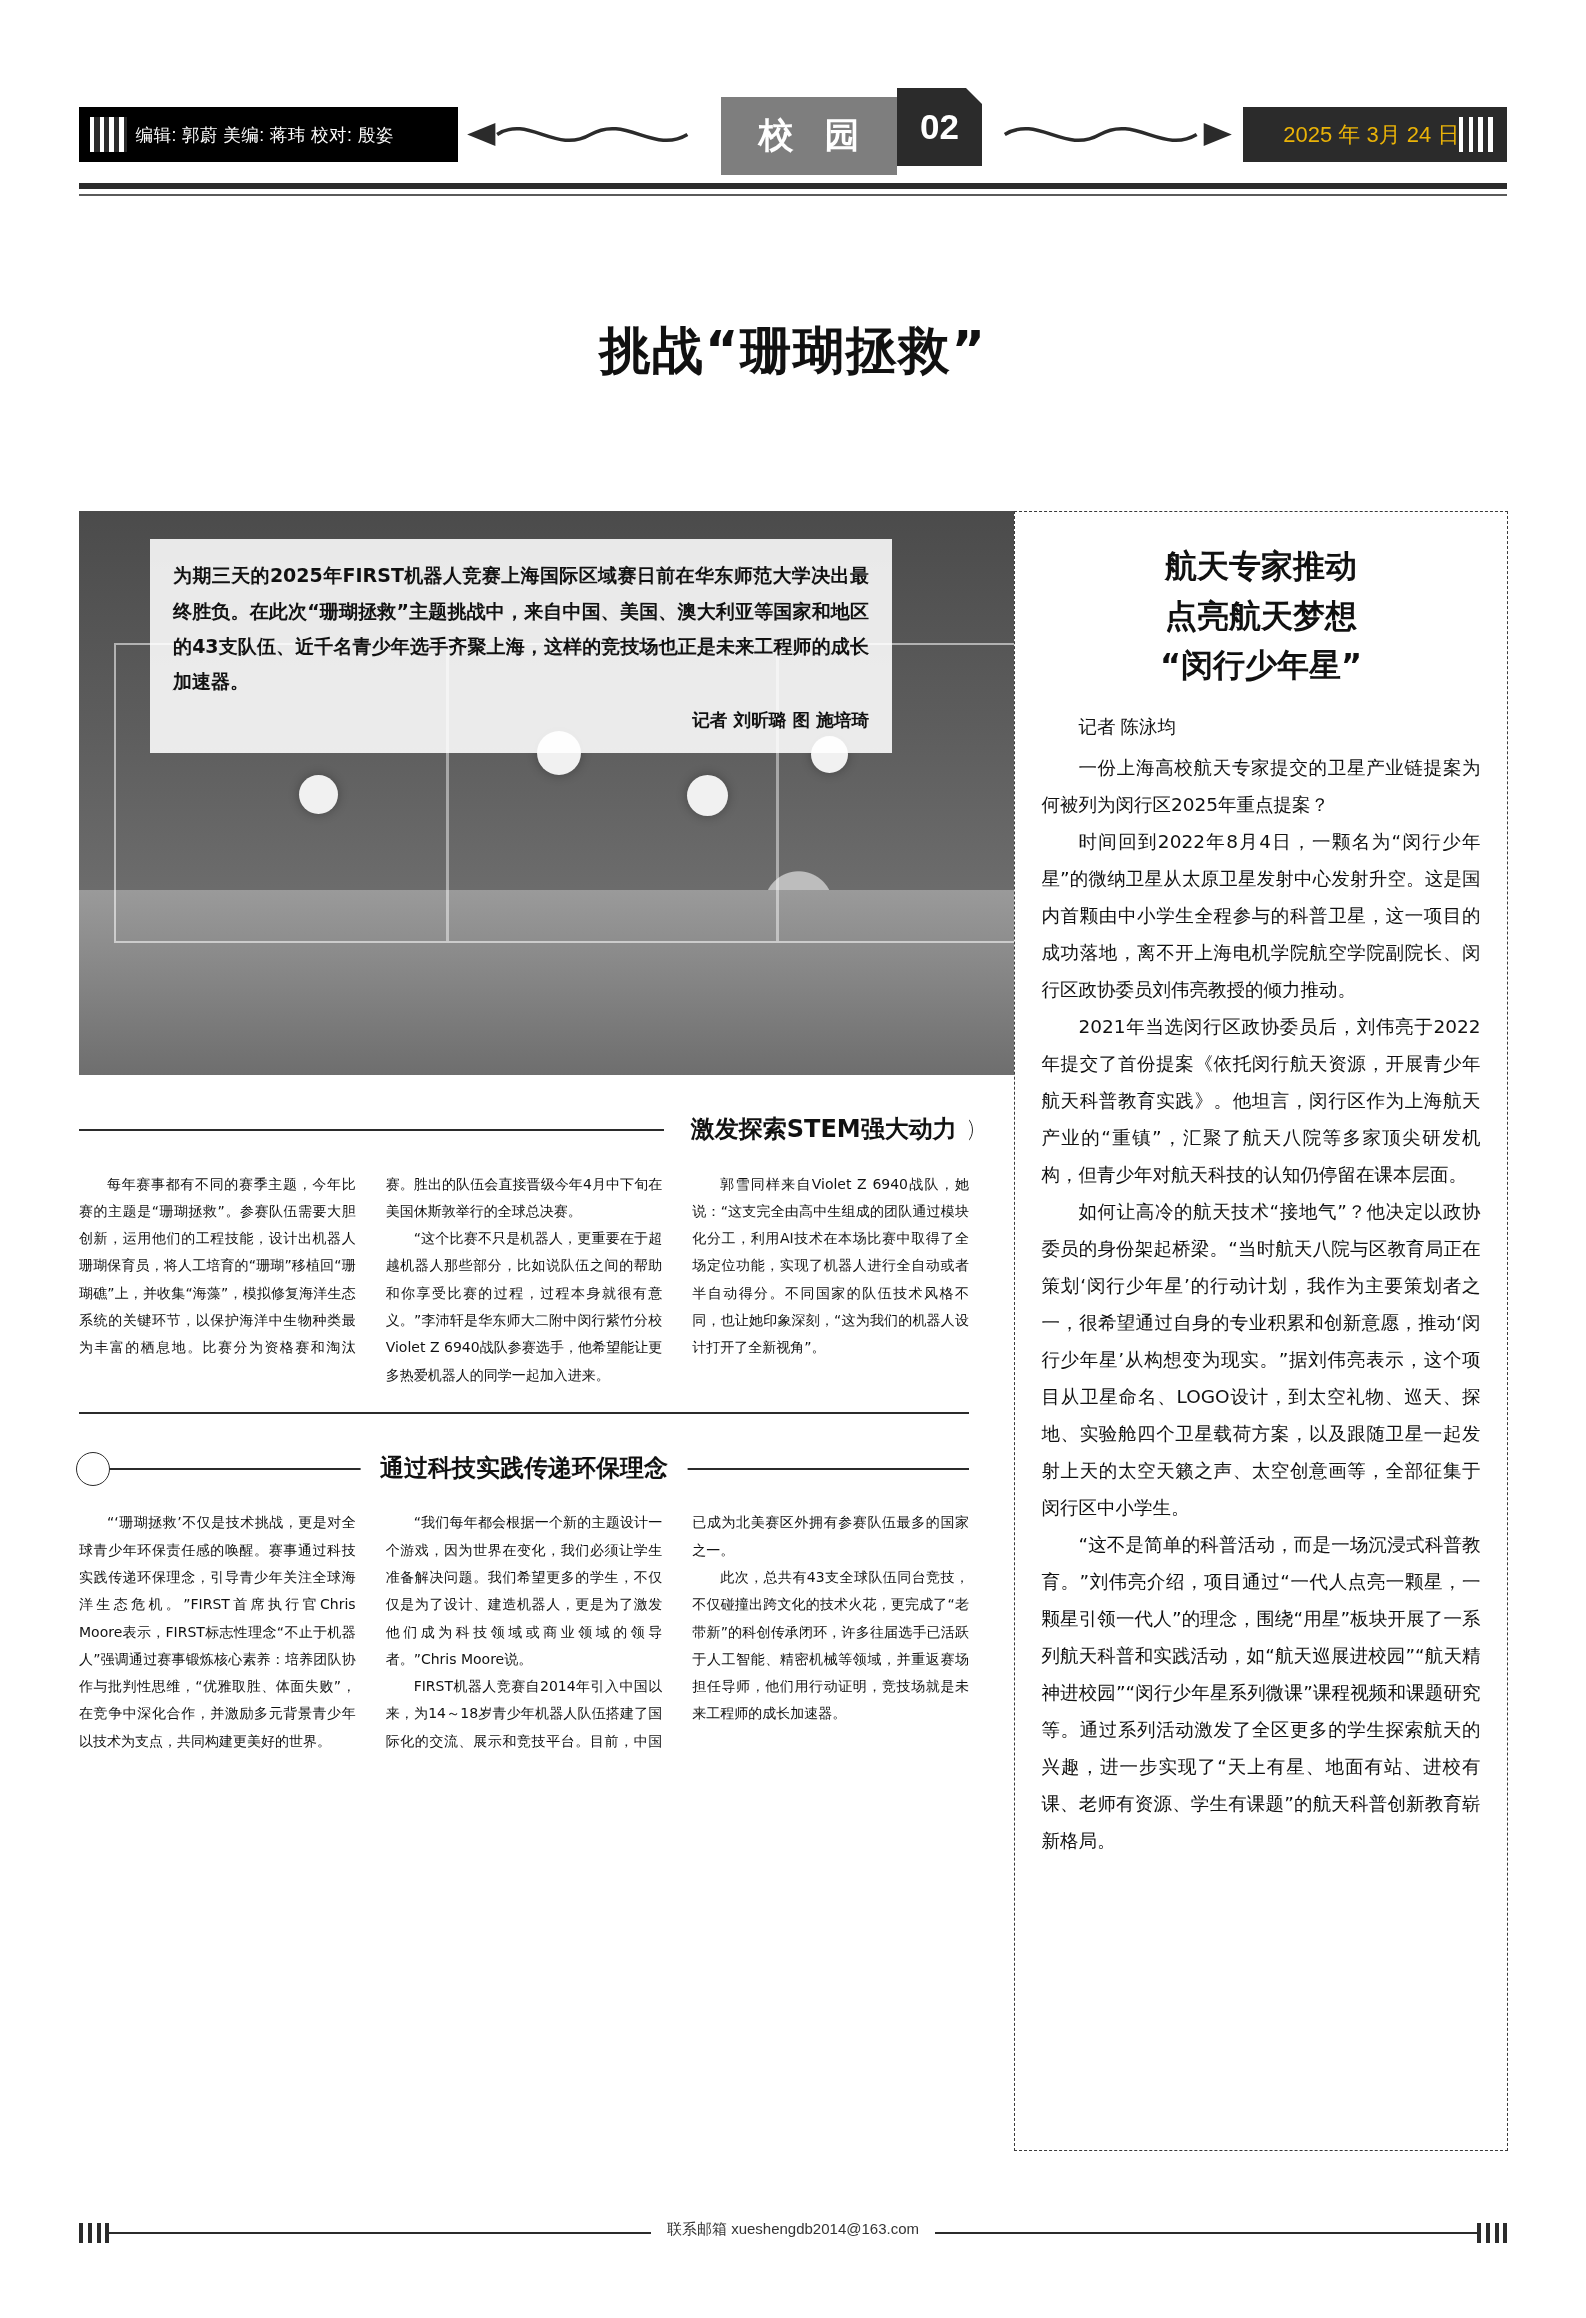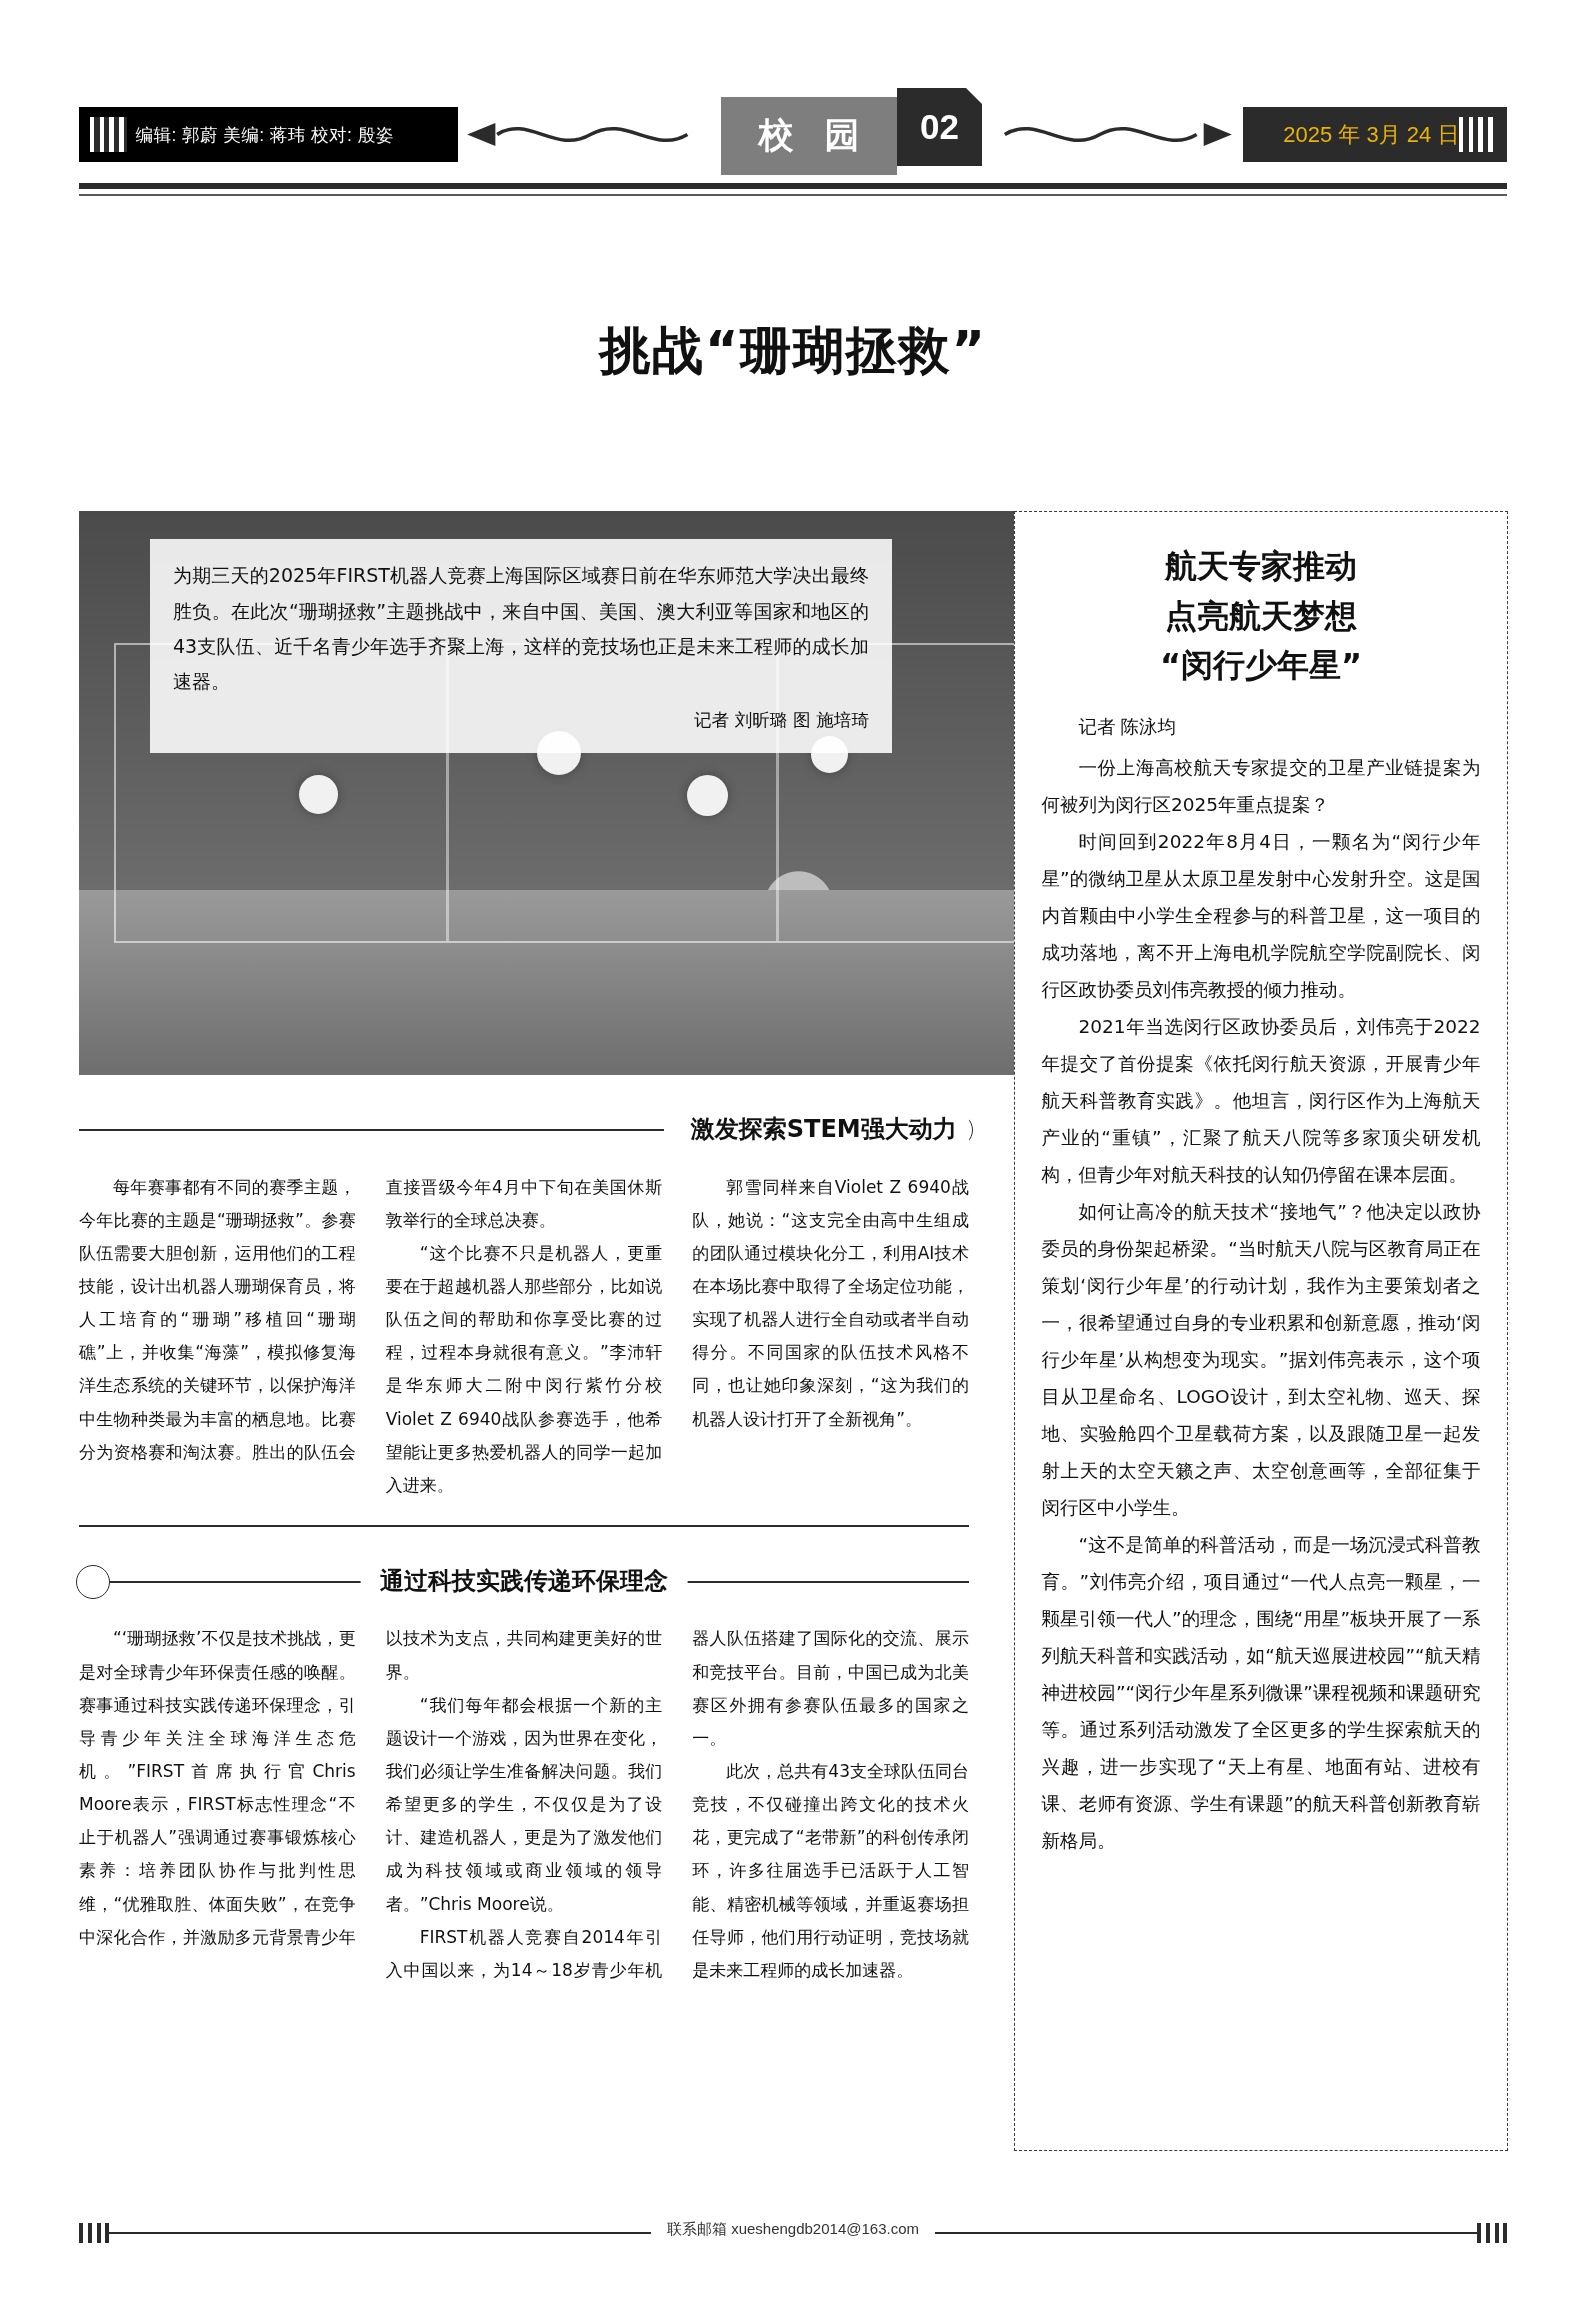--- a/index.html
+++ b/index.html
@@ -67,20 +67,21 @@
 
   
   .body-grid{position:absolute;left:0;top:423px;width:100%;}
   .left-col{position:absolute;left:0;top:0;width:890px;}
   .right-col{position:absolute;left:935px;top:0;width:494px;}
 
   
   .photo{
     position:relative;width:1074px;height:564px;overflow:hidden;
     background:#6a6a6a;
+    font-weight:bold;
   }
   .photo .floor{
     position:absolute;left:0;bottom:0;width:100%;height:185px;
     background:linear-gradient(#9a9a9a,#6e6e6e);
   }
   .photo .crowd{
     position:absolute;left:0;top:0;width:100%;height:100%;
     background:
       radial-gradient(circle at 12% 78%, #2a2a2a 0 51px, transparent 53px),
       radial-gradient(circle at 22% 80%, #1f1f1f 0 53px, transparent 55px),
@@ -119,21 +120,21 @@
   .sec-head .circ{
     position:absolute;width:32px;height:32px;border:1.8px solid #2b2b2b;border-radius:50%;
     background:#fff;top:6.2px;
   }
   .sec-head .circ.r{right:-3.5px;}
   .sec-head .circ.l{left:-3.5px;}
 
   
   .cols3{
     margin-top:17.6px;column-count:3;column-gap:30px;
-    font-size:17px;line-height:1.95;text-align:justify;color:#111;
+    font-size:14px;line-height:1.95;text-align:justify;color:#111;
     font-family:"DejaVu Sans","Liberation Sans",sans-serif;
   }
   .cols3 p{margin:0 0 0 0;text-indent:2em;}
   .block-rule{height:1.8px;background:#2b2b2b;margin-top:23px;}
 
   
   .side-box{
     position:relative;border:1.8px dashed #3a3a3a;padding:30px 26.4px 35px 26.4px;
     box-sizing:border-box;width:494px;min-height:1640px;background:#fff;
   }

